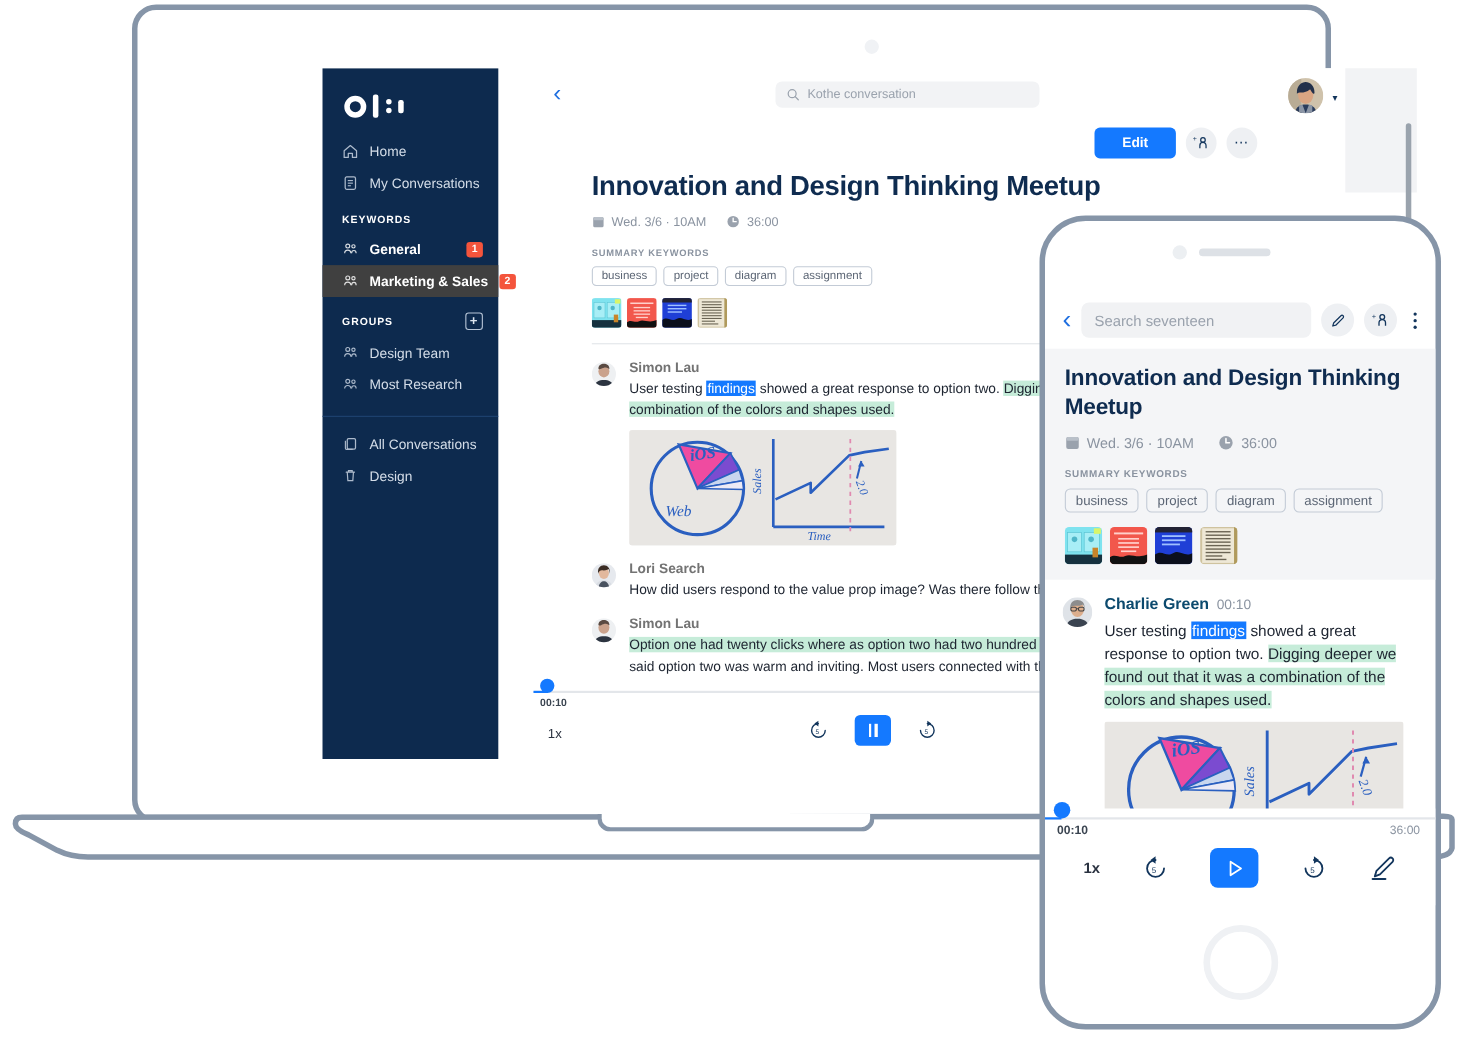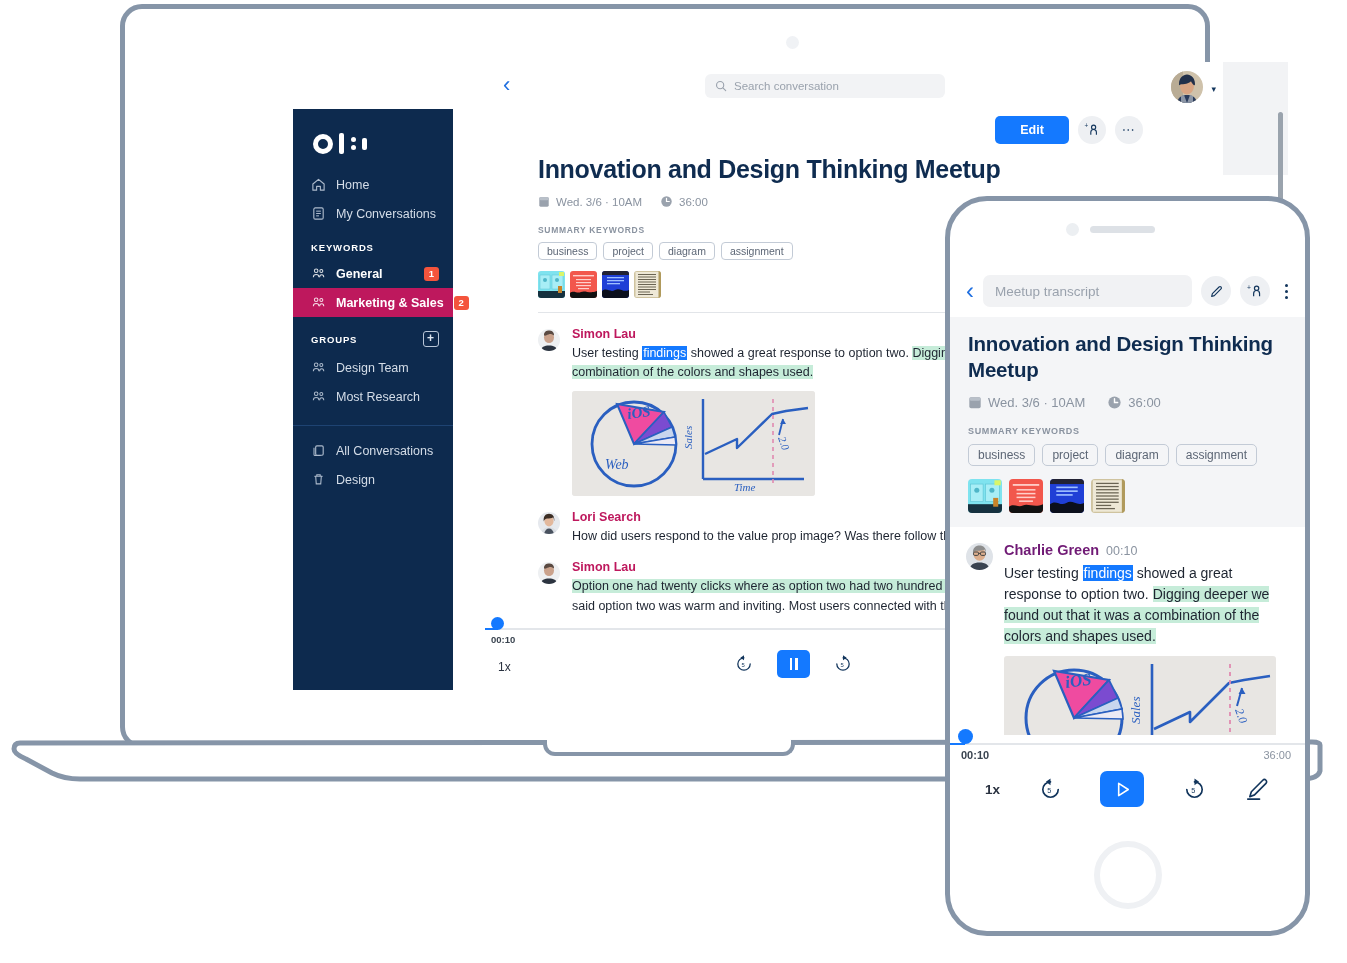--- a/index.html
+++ b/index.html
@@ -44,38 +44,37 @@
     background: #ffffff; overflow: hidden;
   }
 
   
   .sidebar {
     position: absolute; left: 0; top: 0;
     width: 160px; height: 628px;
     background: #0d2a4e;
     color: #c9d4e2;
     padding-top: 18px;
-    margin-top: 47px;
   }
   .logo { padding: 6px 0 16px 20px; display: flex; align-items: center; gap: 3px; }
   .logo .o { width: 20px; height: 20px; border-radius: 50%; border: 5px solid #fff; }
   .logo .b1 { width: 5px; height: 21px; background: #fff; border-radius: 2px; margin-left: 3px;}
   .logo .dotcol { display: flex; flex-direction: column; gap: 3px; margin-left: 4px; }
   .logo .dot { width: 5px; height: 5px; border-radius: 50%; background: #fff; }
   .logo .b3 { width: 5px; height: 12px; background: #fff; border-radius: 2px; margin-left: 3px; }
 
   .nav-item {
     display: flex; align-items: center; gap: 10px;
     height: 29px; padding: 0 14px 0 18px;
     font-size: 12.5px; color: #d4dde8; cursor: pointer;
     position: relative;
   }
   .nav-item .ico { width: 15px; height: 15px; flex: 0 0 15px; opacity: .85; }
   .nav-item.bold { font-weight: bold; color: #ffffff; }
-  .nav-item.active { background: #be185d; color: #fff; font-weight: bold; }
+  .nav-item.active { background: #404040; color: #fff; font-weight: bold; }
   .nav-label { flex: 1 1 auto; white-space: nowrap; }
   .badge {
     background: #f4543c; color: #fff; font-size: 9.5px; font-weight: bold;
     min-width: 15px; height: 14px; border-radius: 3px;
     display: flex; align-items: center; justify-content: center; padding: 0 3px;
   }
   .sec-head {
     display: flex; align-items: center; justify-content: space-between;
     padding: 14px 14px 6px 18px;
     font-size: 9.5px; letter-spacing: .09em; font-weight: bold; color: #ffffff;
@@ -130,21 +129,21 @@
     border: 1px solid #c3cbd6; border-radius: 4px; padding: 2px 8px;
     font-size: 10.5px; color: #5c6675; cursor: pointer; background: #fff;
   }
   .thumb-row { display: flex; gap: 5px; margin-top: 11px; }
   .thumb { width: 27px; height: 27px; border-radius: 3px; overflow: hidden; cursor: pointer; }
   .hr { height: 1px; background: #e2e5e9; margin: 14px 0 0 0; width: 690px; }
 
   .msg { display: flex; gap: 12px; padding: 14px 0 0 0; }
   .msg-av { width: 22px; height: 22px; border-radius: 50%; overflow: hidden; flex: 0 0 22px; margin-top: 2px; }
   .msg-body { flex: 1 1 auto; }
-  .msg-name { font-size: 12.5px; font-weight: bold; color: #be185d; }
+  .msg-name { font-size: 12.5px; font-weight: bold; color: #737373; }
   .msg-text { font-size: 12.5px; color: #1d2430; line-height: 1.55; margin-top: 3px; max-width: 655px; }
   .hl-blue { background: #1479ff; color: #fff; padding: 0 1px; }
   .hl-green { background: #c6ecd9; }
 
   .wb-wrap { width: 243px; height: 105px; border-radius: 3px; overflow: hidden; margin-top: 8px; }
 
   
   .player-lap { position: absolute; left: 0; bottom: 0; width: 803px; height: 68px; background: #fff; }
   .timeline { position: absolute; left: 0; top: 6px; width: 803px; height: 2px; background: #e3e6ea; }
   .tl-fill { position: absolute; left: 0; top: 0; height: 2px; width: 13px; background: #1479ff; }
@@ -199,21 +198,21 @@
   .ph-title { font-size: 20.5px; font-weight: bold; color: #0f2c50; line-height: 1.25; letter-spacing: -0.2px; }
   .ph-meta { display: flex; align-items: center; gap: 22px; margin-top: 13px; color: #8a93a0; font-size: 13px; }
   .ph-kwhead { font-size: 9px; font-weight: bold; letter-spacing: .07em; color: #8a93a0; margin-top: 16px; }
   .ph-kwrow { display: flex; gap: 7px; margin-top: 8px; }
   .ph-kw { border: 1px solid #c3cbd6; border-radius: 5px; padding: 3px 9px; font-size: 12px; color: #5c6675; background: #f4f5f7; cursor: pointer; }
   .ph-thumbs { display: flex; gap: 7px; margin-top: 13px; }
   .ph-thumb { width: 34px; height: 34px; border-radius: 4px; overflow: hidden; cursor: pointer; }
 
   .ph-msg { padding: 14px 16px 0 16px; display: flex; gap: 11px; }
   .ph-av { width: 27px; height: 27px; border-radius: 50%; overflow: hidden; flex: 0 0 27px; margin-top: 2px;}
-  .ph-nm { font-size: 14.5px; font-weight: bold; color: #701a75; }
+  .ph-nm { font-size: 14.5px; font-weight: bold; color: #0c4a6e; }
   .ph-tm { font-size: 12.5px; color: #8a93a0; font-weight: normal; margin-left: 7px; }
   .ph-txt { font-size: 14px; color: #1d2430; line-height: 1.5; margin-top: 4px; }
   .ph-wb { width: 272px; height: 97px; border-radius: 3px; overflow: hidden; margin-top: 9px; }
 
   .ph-player { position: absolute; left: 0; bottom: 0; width: 355px; height: 88px; background: #fff; }
   .ph-tl { position: absolute; left: 0; top: 8px; width: 355px; height: 2px; background: #e3e6ea; }
   .ph-tlfill { position: absolute; left:0; top: 0; height: 2px; width: 15px; background: #1479ff; }
   .ph-knob { position: absolute; left: 8px; top: -6px; width: 15px; height: 15px; border-radius: 50%; background: #1479ff; cursor: pointer; }
   .ph-t1 { position: absolute; left: 11px; top: 14px; font-size: 11px; font-weight: bold; color: #3a4450; }
   .ph-t2 { position: absolute; right: 14px; top: 14px; font-size: 11px; color: #8a93a0; }
@@ -353,21 +352,21 @@
 
         <div class="topbar">
           <span class="back-chevron">‹</span>
           <div class="search-box">
             <span>
               <svg viewBox="0 0 14 14" width="12" height="12">
                   <circle cx="6" cy="6" r="4.2" fill="none" stroke="#9aa2ad" stroke-width="1.3"></circle>
                   <line x1="9.2" y1="9.2" x2="12.5" y2="12.5" stroke="#9aa2ad" stroke-width="1.3" stroke-linecap="round"></line>
                 </svg>
             </span>
-            <span>Search conversation</span>
+            <span>Kothe conversation</span>
           </div>
           <div class="avatar-top">
             <svg viewBox="0 0 32 32" width="32" height="32">
               <rect width="32" height="32" fill="#cfc2ab"></rect>
               <path d="M0 0h12v32H0z" fill="#b9ac95"></path>
               <ellipse cx="16" cy="15" rx="7" ry="8.5" fill="#d9a583"></ellipse>
               <path d="M8 13c0-6 4-9.5 8-9.5s8 3.5 8 9.5c0 1-.5 1.5-1 1.2-1.5-1-3-4-3-4s-3 3-8 3c-2 0-3.5.5-4 1z" fill="#22304a"></path>
               <path d="M6 32c1-6 5-8 10-8s9 2 10 8z" fill="#2a3c5c"></path>
               <path d="M10 25l3-1 3 8 3-8 3 1v7H10z" fill="#8c96a6"></path>
             </svg>
@@ -597,21 +596,21 @@
   <div class="laptop-notch"></div>
 
   <div class="phone">
     <div class="ph-dot"></div>
     <div class="ph-speaker"></div>
 
     <div class="ph-screen">
       <div class="ph-top">
         <span class="ph-back">‹</span>
         <div class="ph-search">
-          <span>Meetup transcript</span>
+          <span>Search seventeen</span>
         </div>
         <div class="ph-ibtn">
           <svg viewBox="0 0 20 20" width="15" height="15">
               <path d="M3.5 16.5l1-3.6L13.4 4a1.8 1.8 0 012.6 2.6l-8.9 8.9z" fill="none" stroke="#12355c" stroke-width="1.5" stroke-linejoin="round"></path>
             </svg>
         </div>
         <div class="ph-ibtn">
           <svg viewBox="0 0 20 20" width="16" height="16">
               <text x="0" y="8.5" font-size="8.5" fill="#12355c" font-family="Liberation Sans, sans-serif">+</text>
               <circle cx="12" cy="6.5" r="2.7" fill="none" stroke="#12355c" stroke-width="1.5"></circle>

